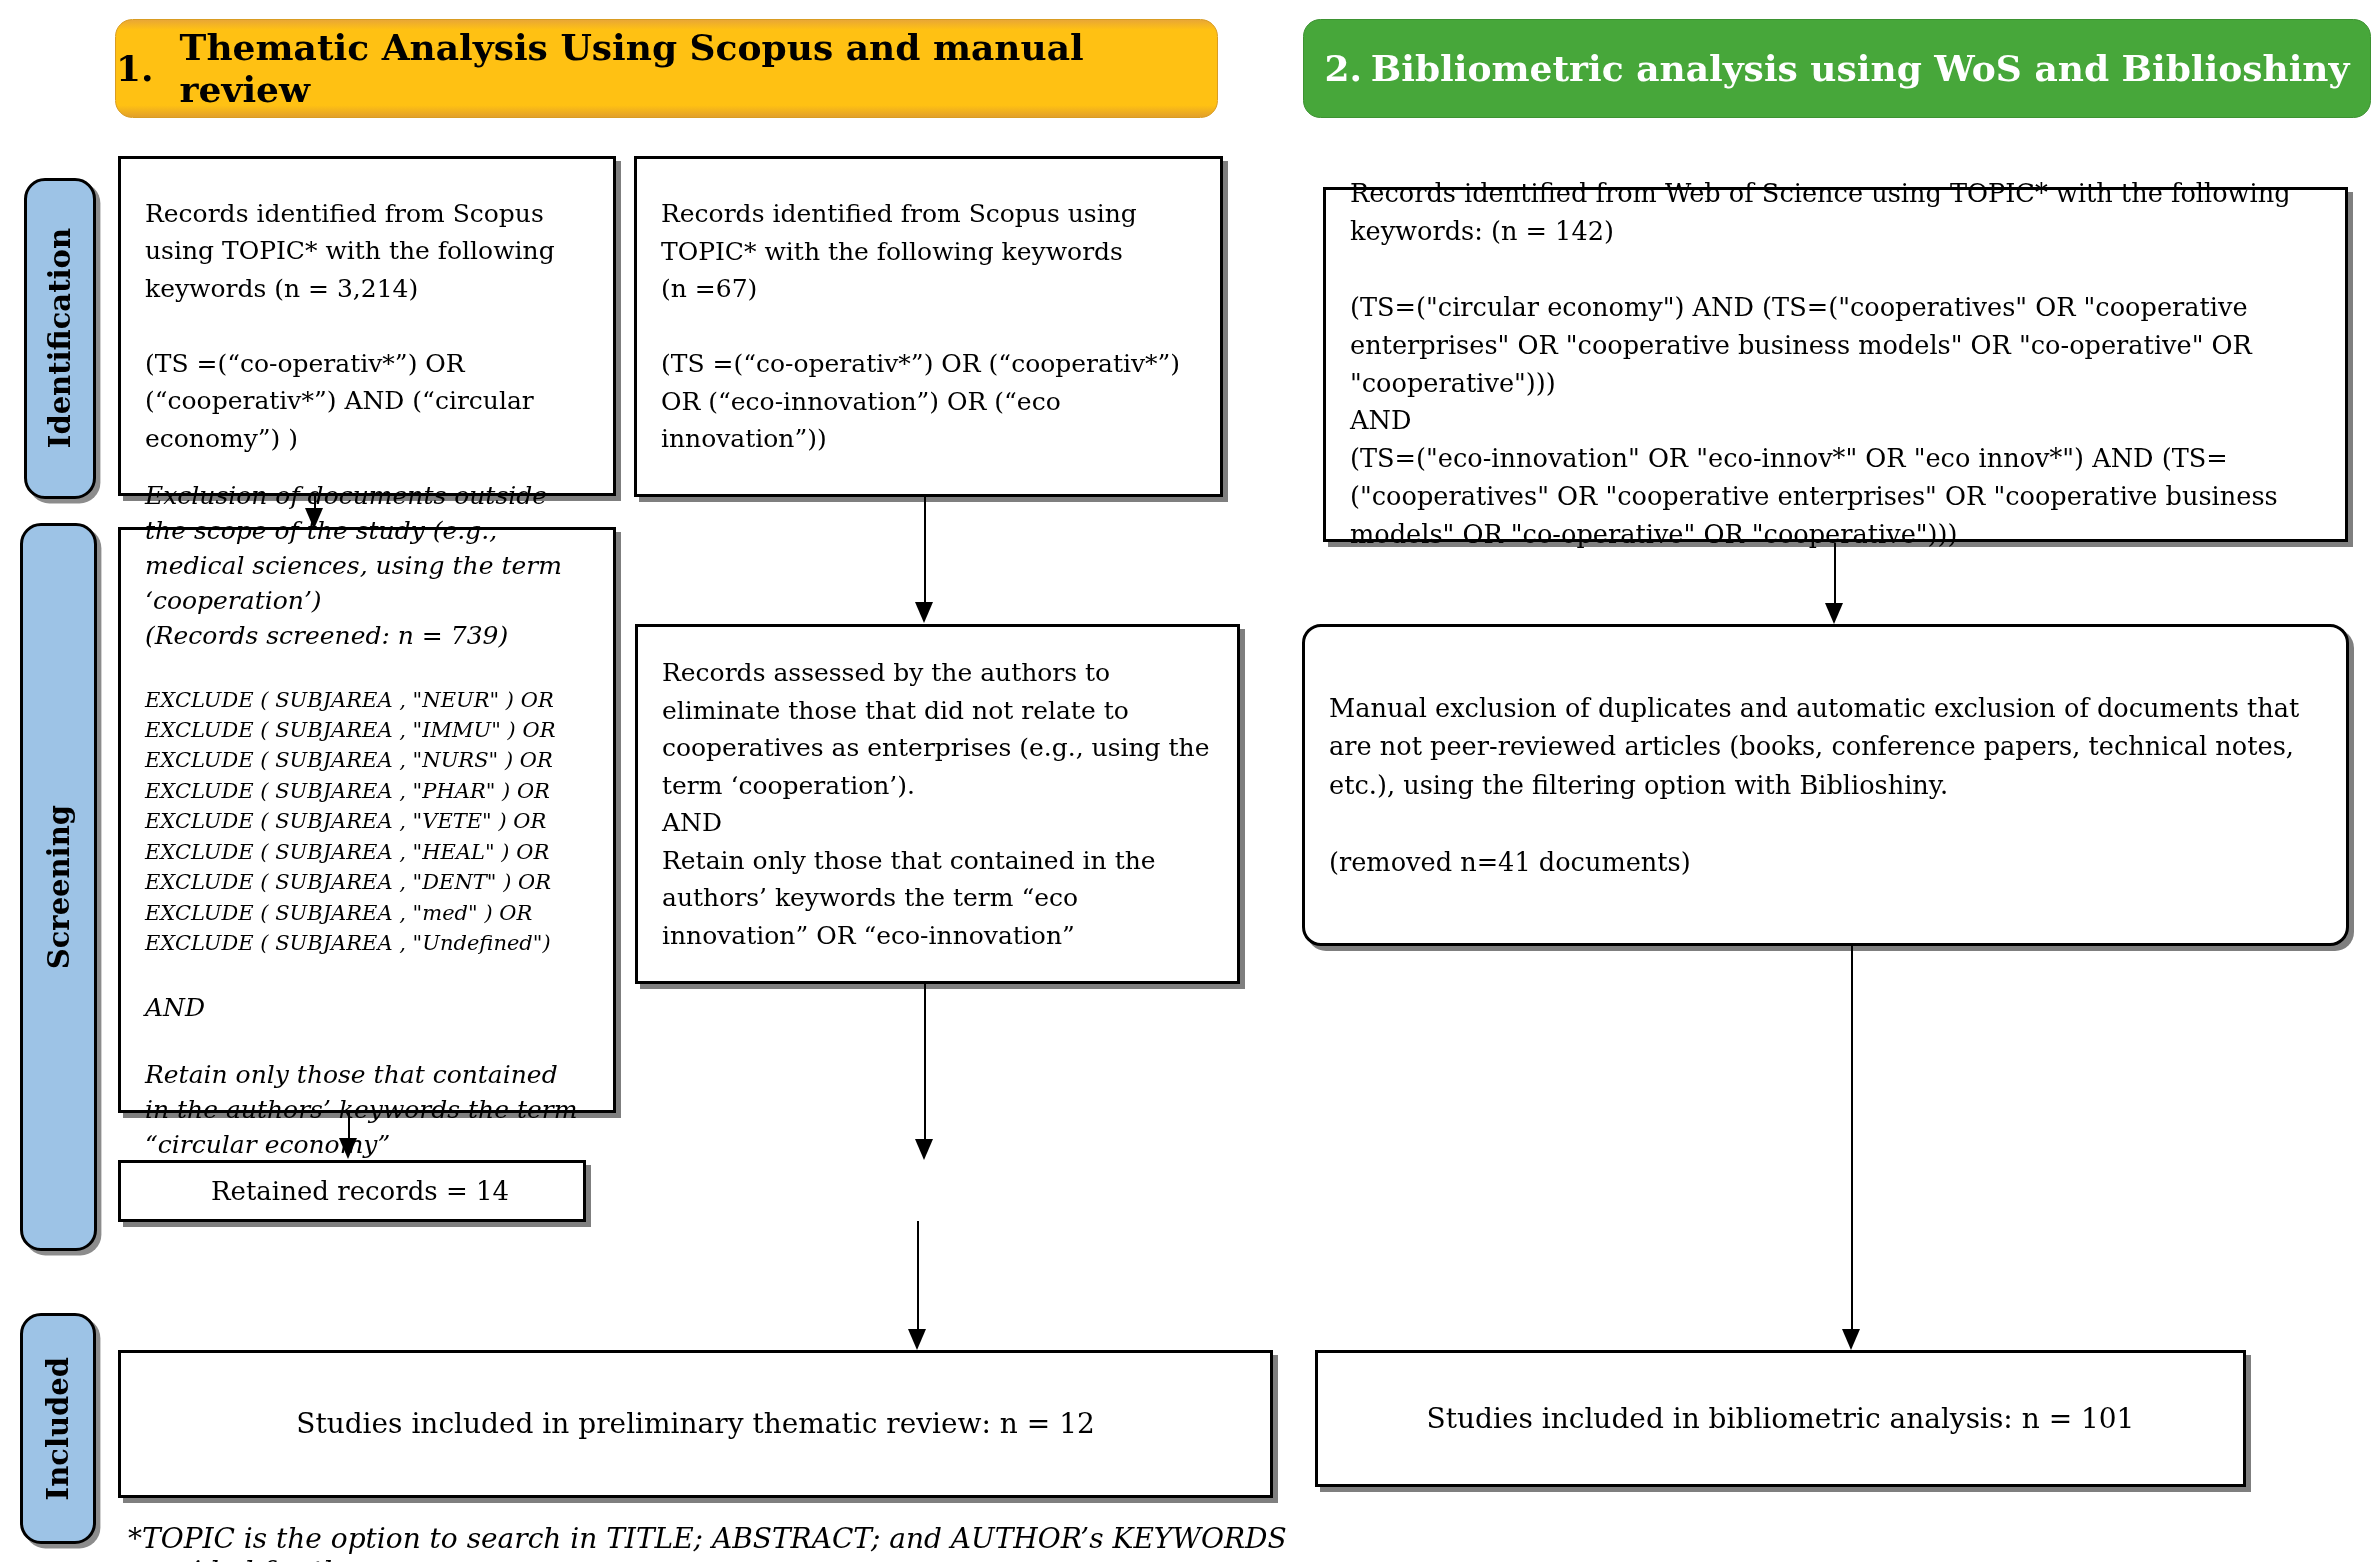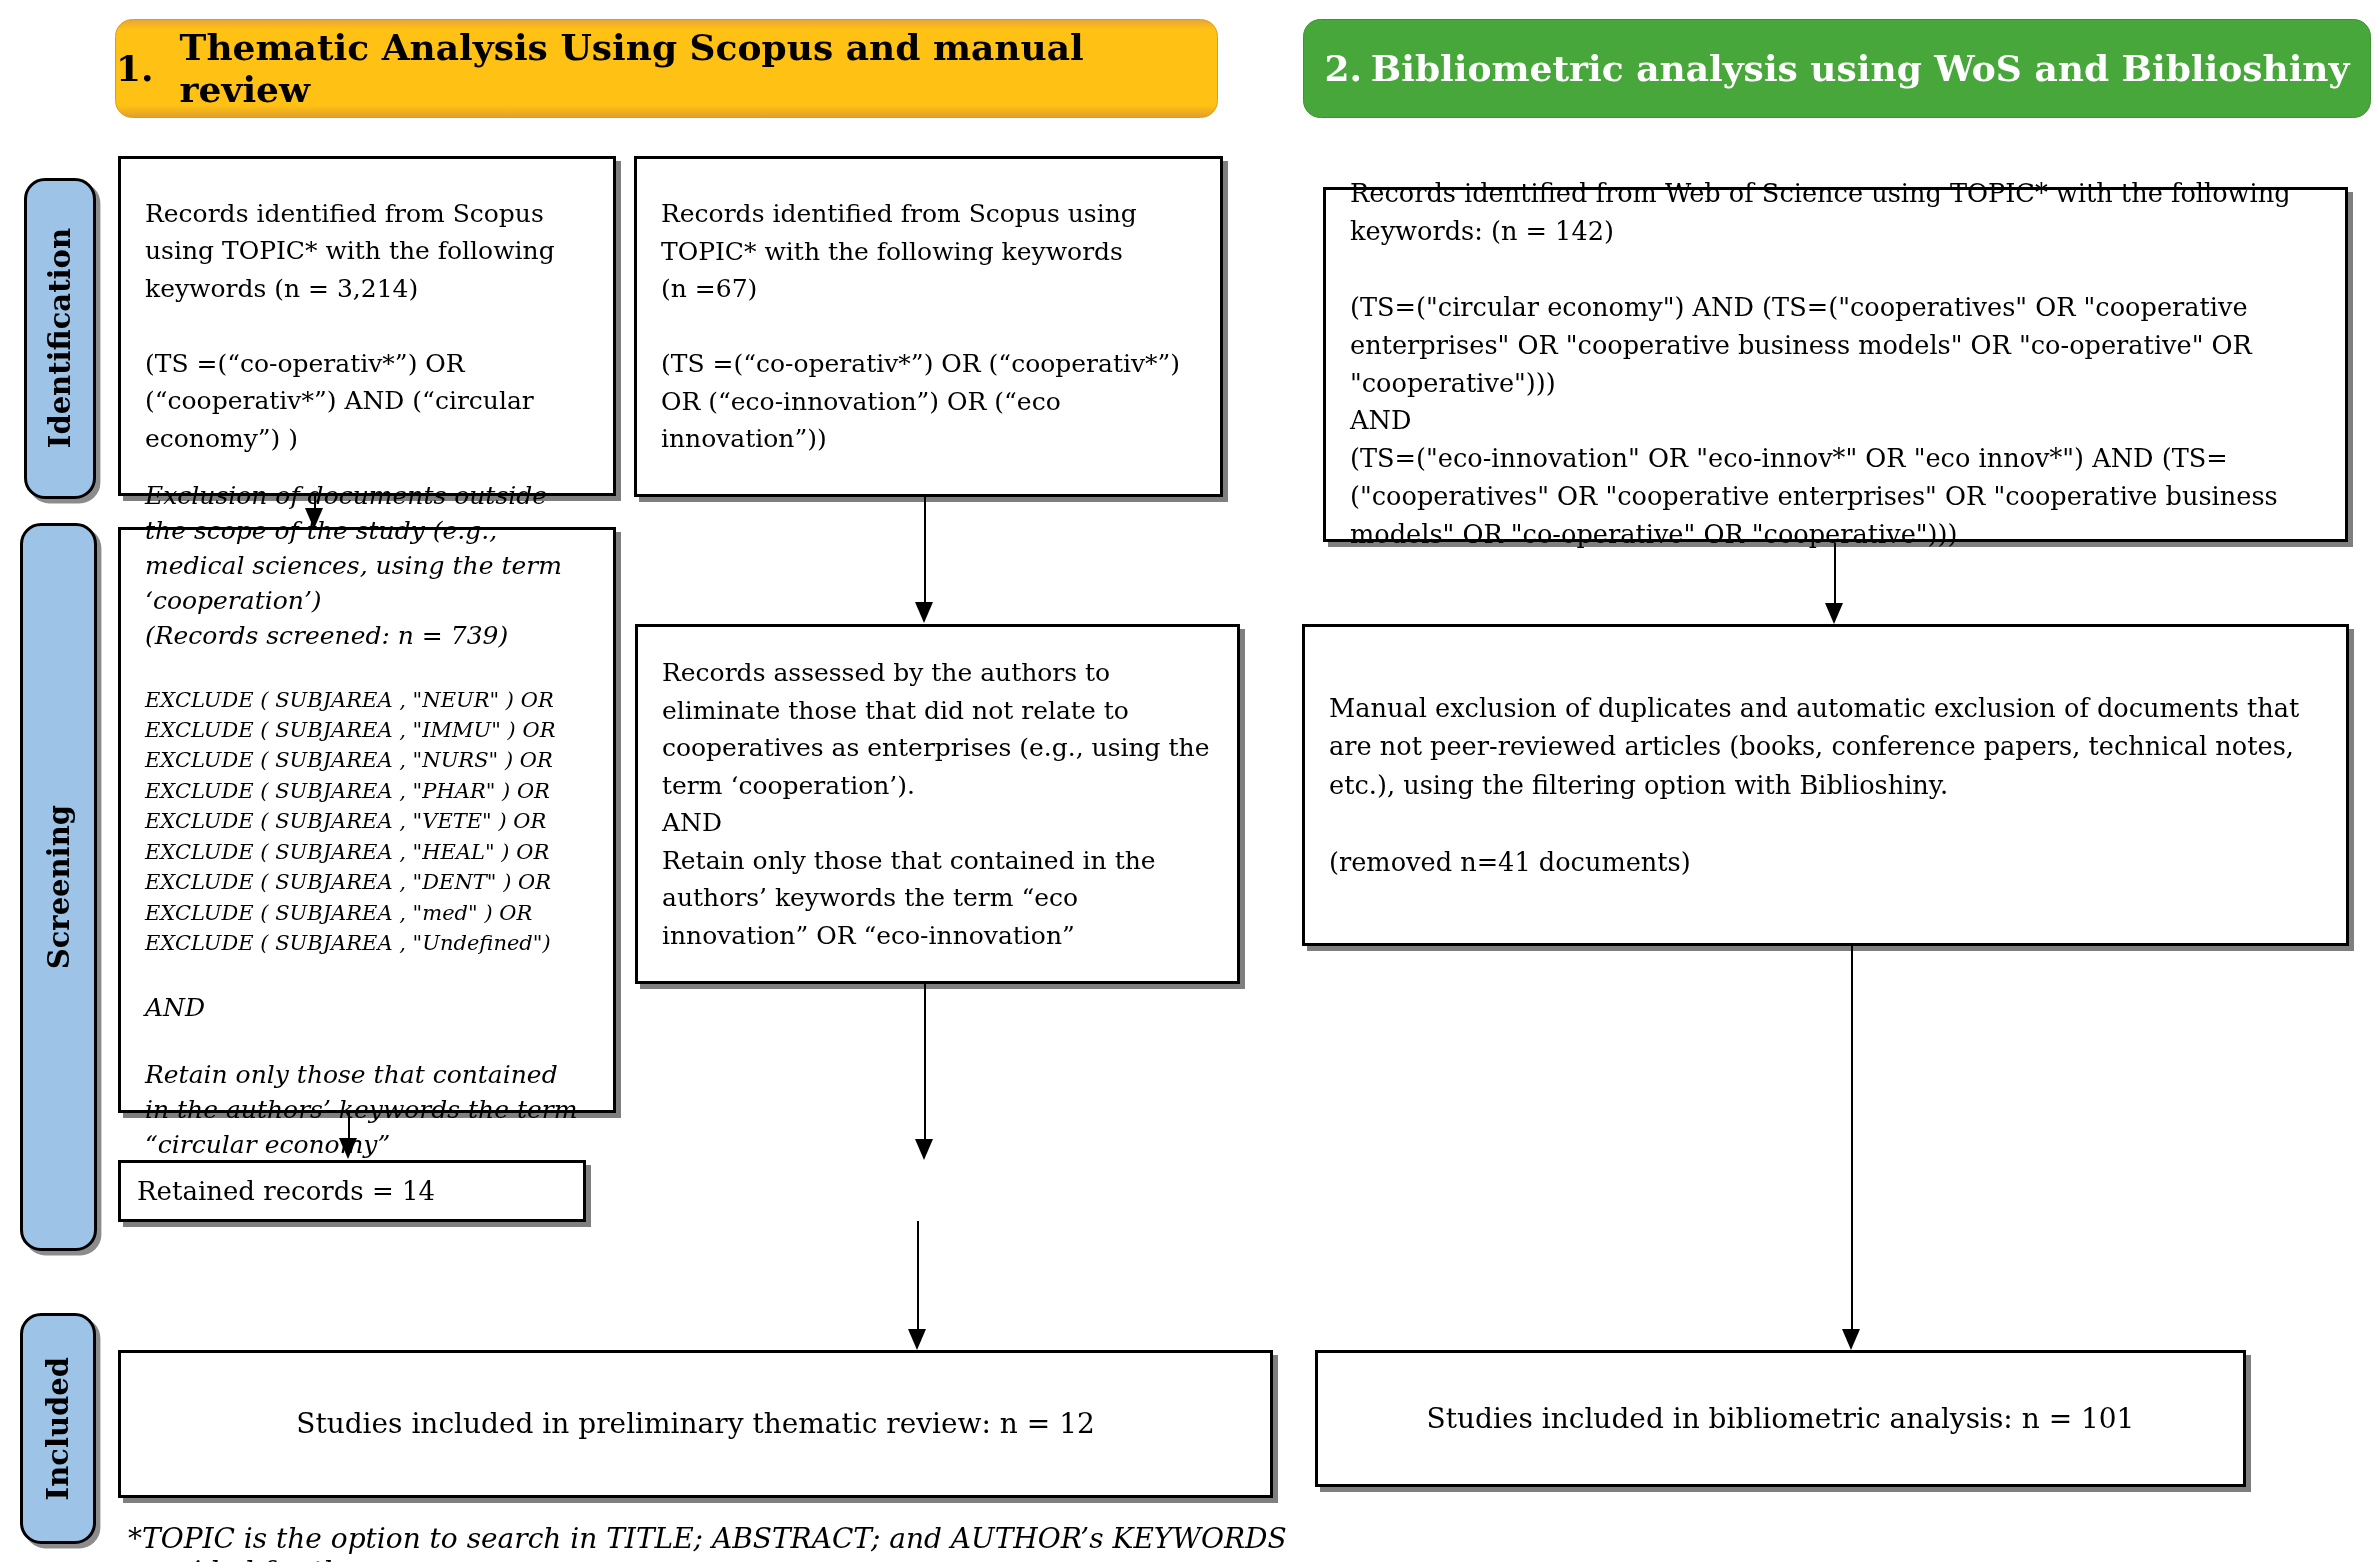--- a/index.html
+++ b/index.html
@@ -50,21 +50,21 @@
     box-shadow:5px 5px 0 rgba(0,0,0,0.5);
     box-sizing:border-box;
     display:flex;flex-direction:column;justify-content:center;
     font-size:25px;line-height:1.5;
   }
   .prewrap{white-space:pre-line;}
   .pad{padding:6.2px 24px;}
   .query{font-size:21px;line-height:1.45;margin-top:32px;}
   .gap-top{margin-top:32px;}
   .center-text{text-align:center;}
-  .retained{font-size:26px;padding-left:16px;}
+  .retained{font-size:26px;padding-left:16px;text-align:center;}
   .included{font-size:28px;align-items:center;}
   
   .arrow{
     position:absolute;width:0;
     border-left:2.5px solid #000;
   }
   .arrow::after{
     content:"";
     position:absolute;
     bottom:-21px;left:-10.6px;
@@ -131,21 +131,21 @@
     <div class="gap-top">AND</div>
     <div class="prewrap gap-top">Retain only those that contained in the authors’ keywords the term “circular economy”</div>
   </div>
 
   <div class="box pad" style="left:635px;top:624px;width:605px;height:360px;">
     <div class="prewrap">Records assessed by the authors to eliminate those that did not relate to cooperatives as enterprises (e.g., using the term ‘cooperation’).
 AND
 Retain only those that contained in the authors’ keywords the term “eco innovation” OR “eco-innovation”</div>
   </div>
 
-  <div class="box pad" style="left:1302px;top:624px;width:1047px;height:322px;font-size:25.6px;">
+  <div class="box pad" style="left:1302px;top:624px;width:1047px;height:322px;font-size:25.6px;border-radius:19px;">
     <div class="prewrap">Manual exclusion of duplicates and automatic exclusion of documents that are not peer-reviewed articles (books, conference papers, technical notes, etc.), using the filtering option with Biblioshiny.
 
 (removed n=41 documents)</div>
   </div>
 
   <div class="box retained" style="left:118px;top:1160px;width:468px;height:62px;">
     <div>Retained records = 14</div>
   </div>
 
 

